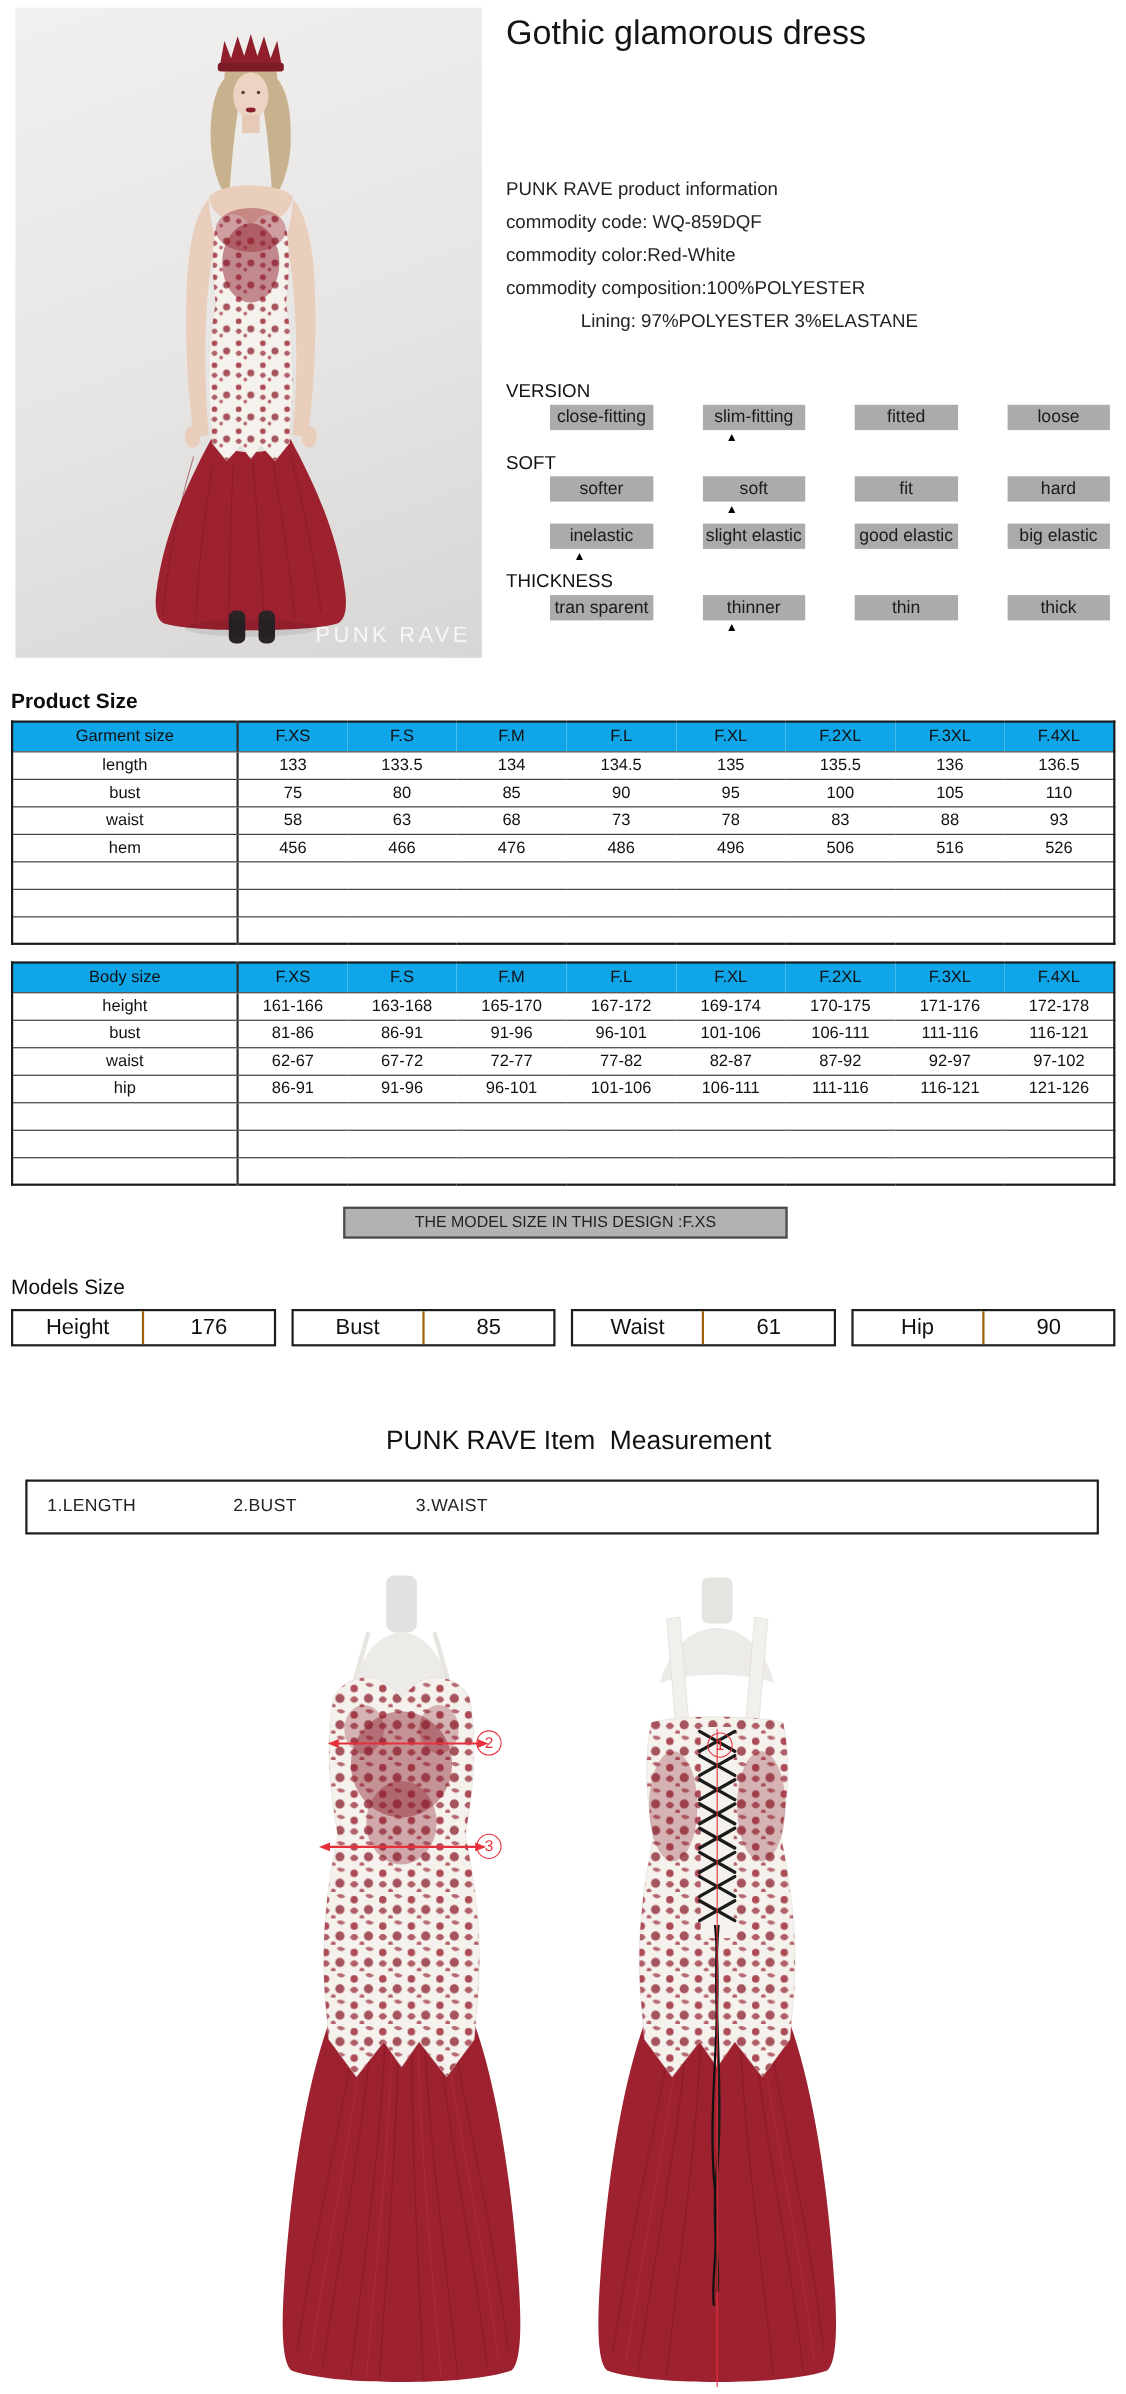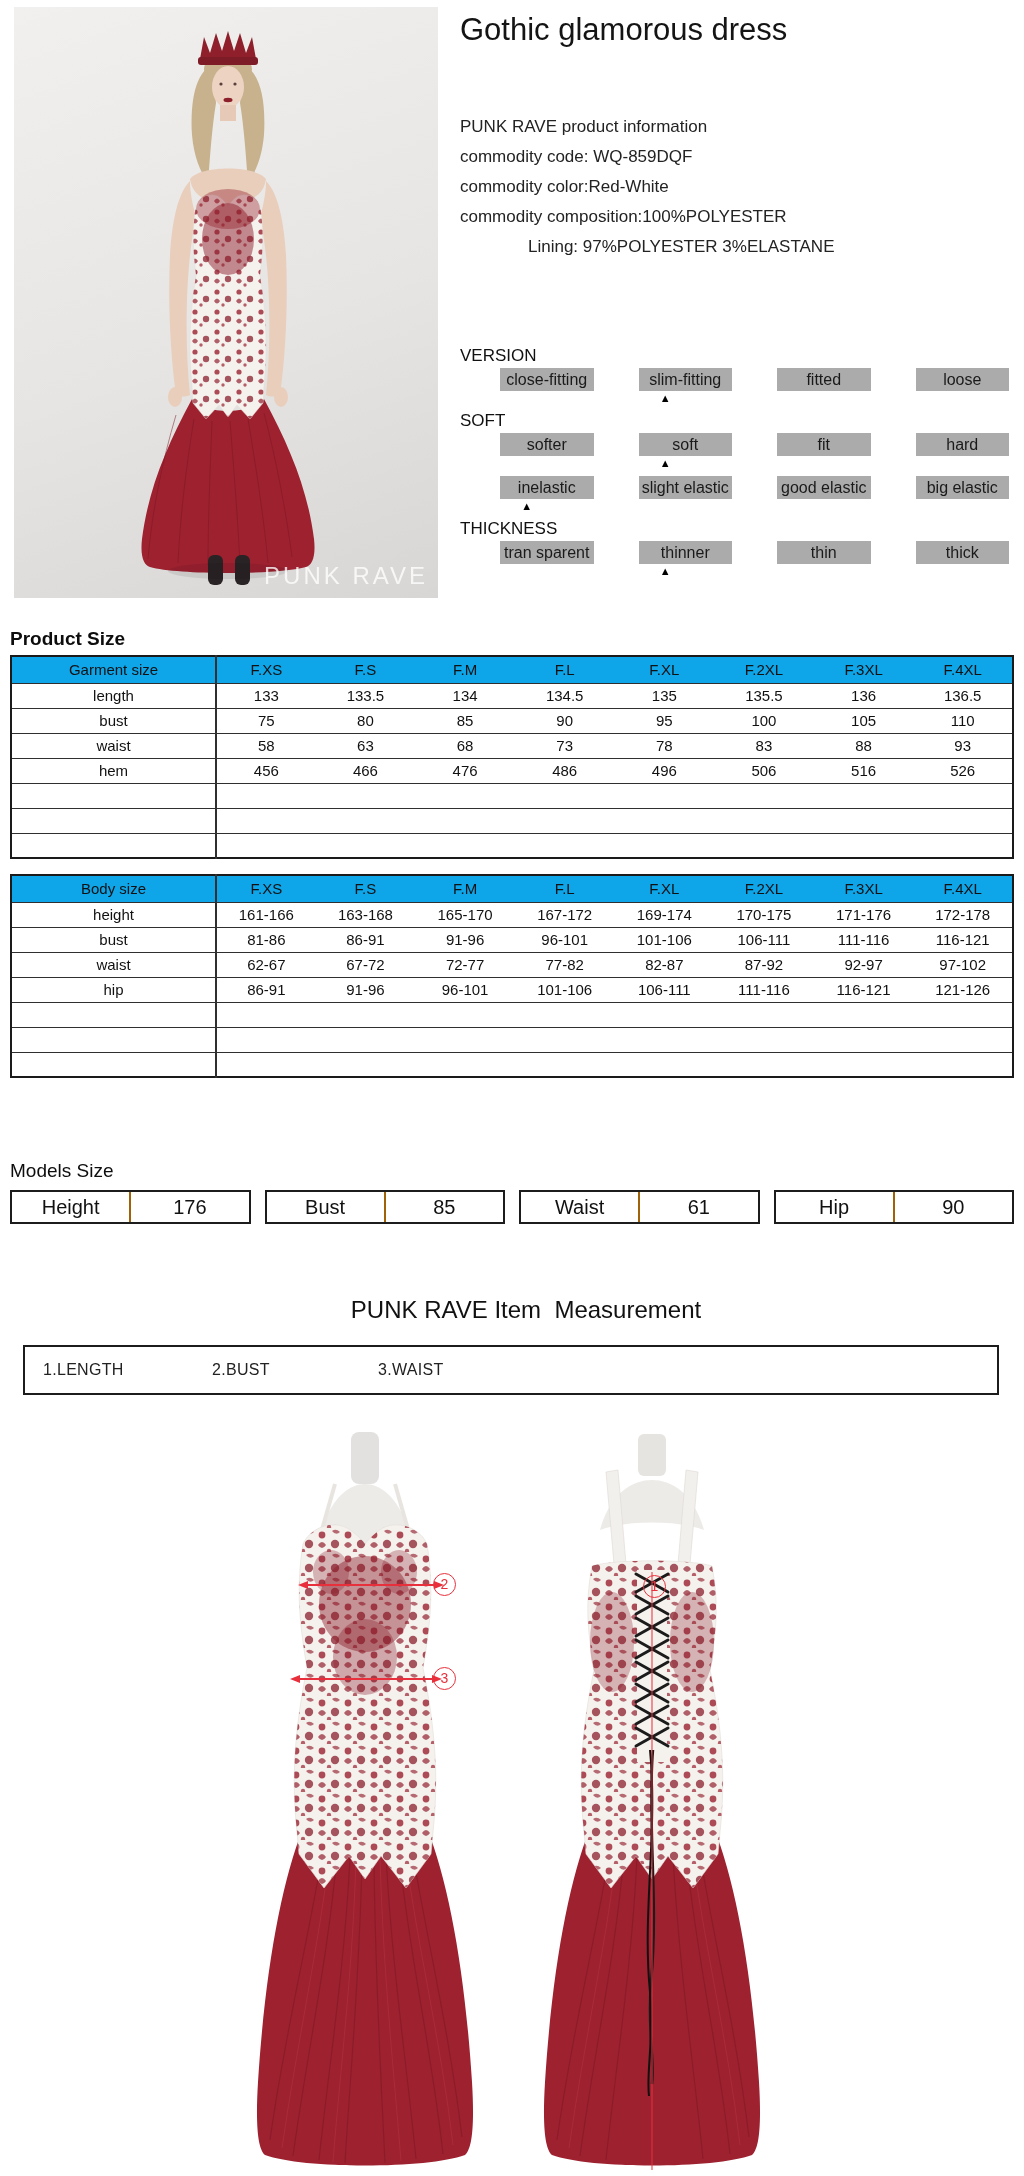--- a/index.html
+++ b/index.html
@@ -4,27 +4,27 @@
 <style>
   * { margin:0; padding:0; box-sizing:border-box; }
   html,body { background:#ffffff; }
   body { font-family:"Liberation Sans", sans-serif; color:#1a1a1a; }
   .page { position:relative; width:1024px; height:2176px; background:#fff; overflow:hidden; margin:0 auto; }
 
   
   .photo { position:absolute; left:14px; top:7px; width:424px; height:591px;
            background:linear-gradient(160deg,#f1f0ee 0%,#e6e5e3 55%,#d8d6d4 100%); }
   .photo svg { position:absolute; left:0; top:0; }
-  .watermark { position:absolute; right:10px; bottom:8px; font-size:24px; letter-spacing:3px;
+  .watermark { position:absolute; right:10px; bottom:8px; font-size:20px; letter-spacing:3px;
                color:rgba(255,255,255,0.78);text-align:right; }
 
   
   .page-title { position:absolute; left:460px; top:12px; font-size:31px; font-weight:400; color:#141414; }
   .info { position:absolute; left:460px; top:112px; font-size:17px; color:#232323; }
-  .info-heading { height:30px; line-height:30px; }
+  .info-heading { height:30px; line-height:30px;margin-top:45px; }
   .info-line { height:30px; line-height:30px; }
   .info-line.indent { margin-left:68px; }
 
   .attrs { position:absolute; left:460px; top:346px; width:549px; }
   .attr-group { margin-bottom:5px; }
   .attr-label { font-size:17px; line-height:19px; margin-bottom:3px; color:#111; }
   .attr-row { display:flex; gap:5px; }
   .attr-cell { flex:1; height:23px; background:#ababab; font-size:16px; line-height:23px;
                text-align:center; color:#1a1a1a;margin-left:40px; }
   .attr-marker-row { display:flex; gap:5px; height:15px; }
@@ -338,20 +338,21 @@
         <tr class="empty">
           <td class="rowhead"></td>
           <td colspan="8"></td>
         </tr>
         <tr class="empty">
           <td class="rowhead"></td>
           <td colspan="8"></td>
         </tr>
       </tbody>
     </table>
+  <div class="model-bar">THE MODEL SIZE IN THIS DESIGN :F.XS</div>
 
   <div class="models-heading">Models Size</div>
   <div class="models-row" id="models-row">
       <div class="model-box">
         <div class="mb-label">Height</div>
         <div class="mb-value">176</div>
       </div>
       <div class="model-box">
         <div class="mb-label">Bust</div>
         <div class="mb-value">85</div>

